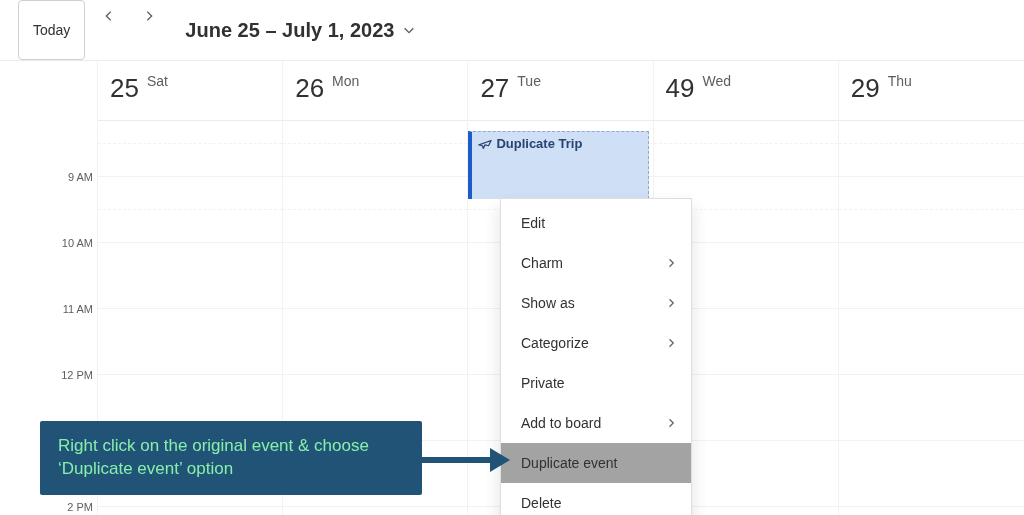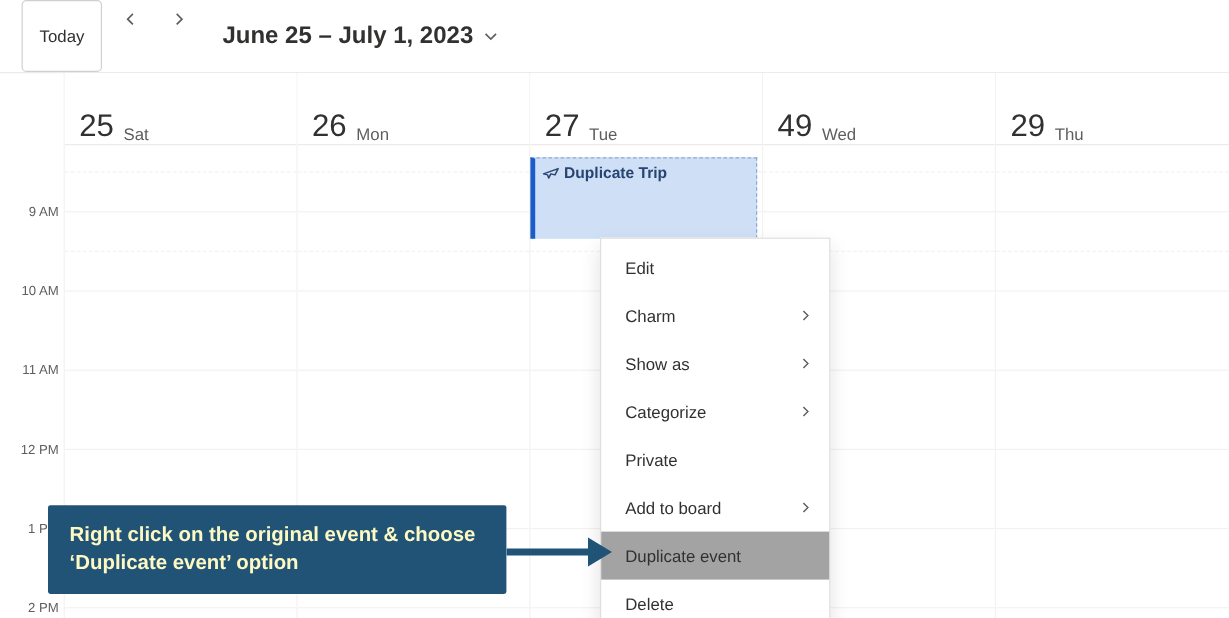--- a/index.html
+++ b/index.html
@@ -58,20 +58,21 @@
     display: flex;
     height: calc(100% - 60px);
     position: relative;
     border-top: 1px solid #edebe9;
   }
   .gutter {
     width: 54px;
     flex: none;
     position: relative;
     border-right: 1px solid #f3f2f1;
+    margin-left: 44px;
   }
   .gutter .hour {
     position: absolute;
     right: 4px;
     font-size: 11px;
     color: #605e5c;
     white-space: nowrap;
   }
   .grid {
     flex: 1;
@@ -80,21 +81,21 @@
     position: relative;
   }
   .col {
     border-right: 1px solid #f3f2f1;
     position: relative;
   }
   .col:last-child { border-right: none; }
   .day-header {
     height: 60px;
     display: flex;
-    align-items: flex-end;
+    align-items: flex-start;
     gap: 8px;
     padding: 12px 0 0 12px;
     border-bottom: 1px solid #edebe9;
     background: #fff;
   }
   .day-num {
     font-size: 26px;
     font-weight: 400;
     color: #323130;
   }
@@ -164,24 +165,24 @@
   }
   .menu-item.hover { background: #a3a3a3; }
   .menu-item svg { width: 12px; height: 12px; color: #605e5c; }
 
   .callout {
     position: absolute;
     top: 421px;
     left: 40px;
     width: 382px;
     background: #205375;
-    color: #fef9c3;
+    color: #86efac;
     padding: 14px 18px;
     font-size: 17px;
-    font-weight: 700;
+    font-weight: 400;
     line-height: 1.35;
     border-radius: 2px;
     z-index: 11;
   }
   .arrow {
     position: absolute;
     top: 446px;
     left: 422px;
     width: 88px;
     height: 28px;

